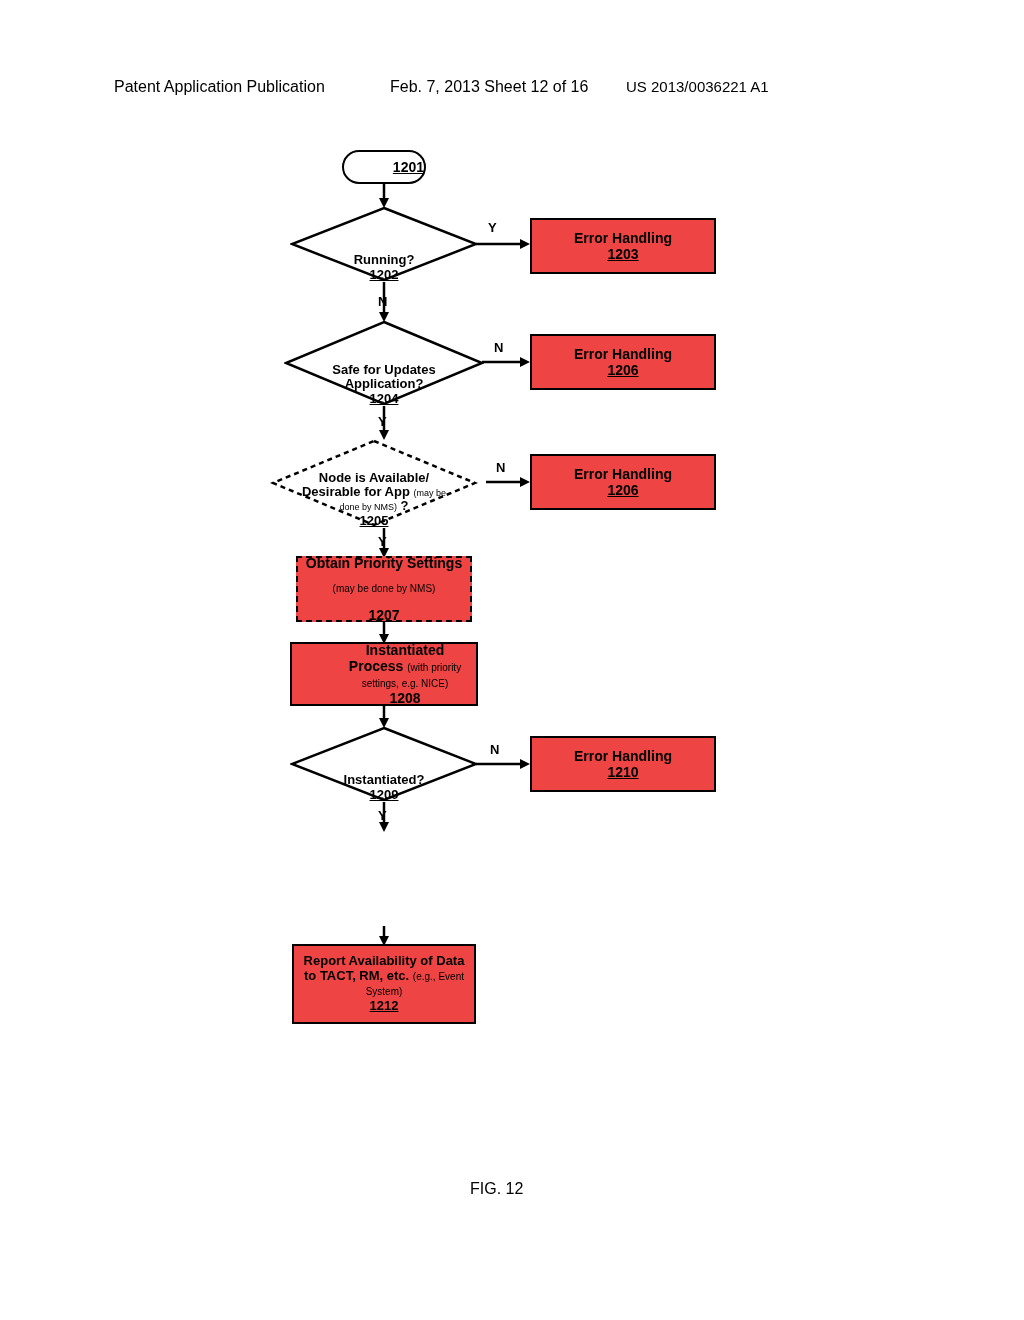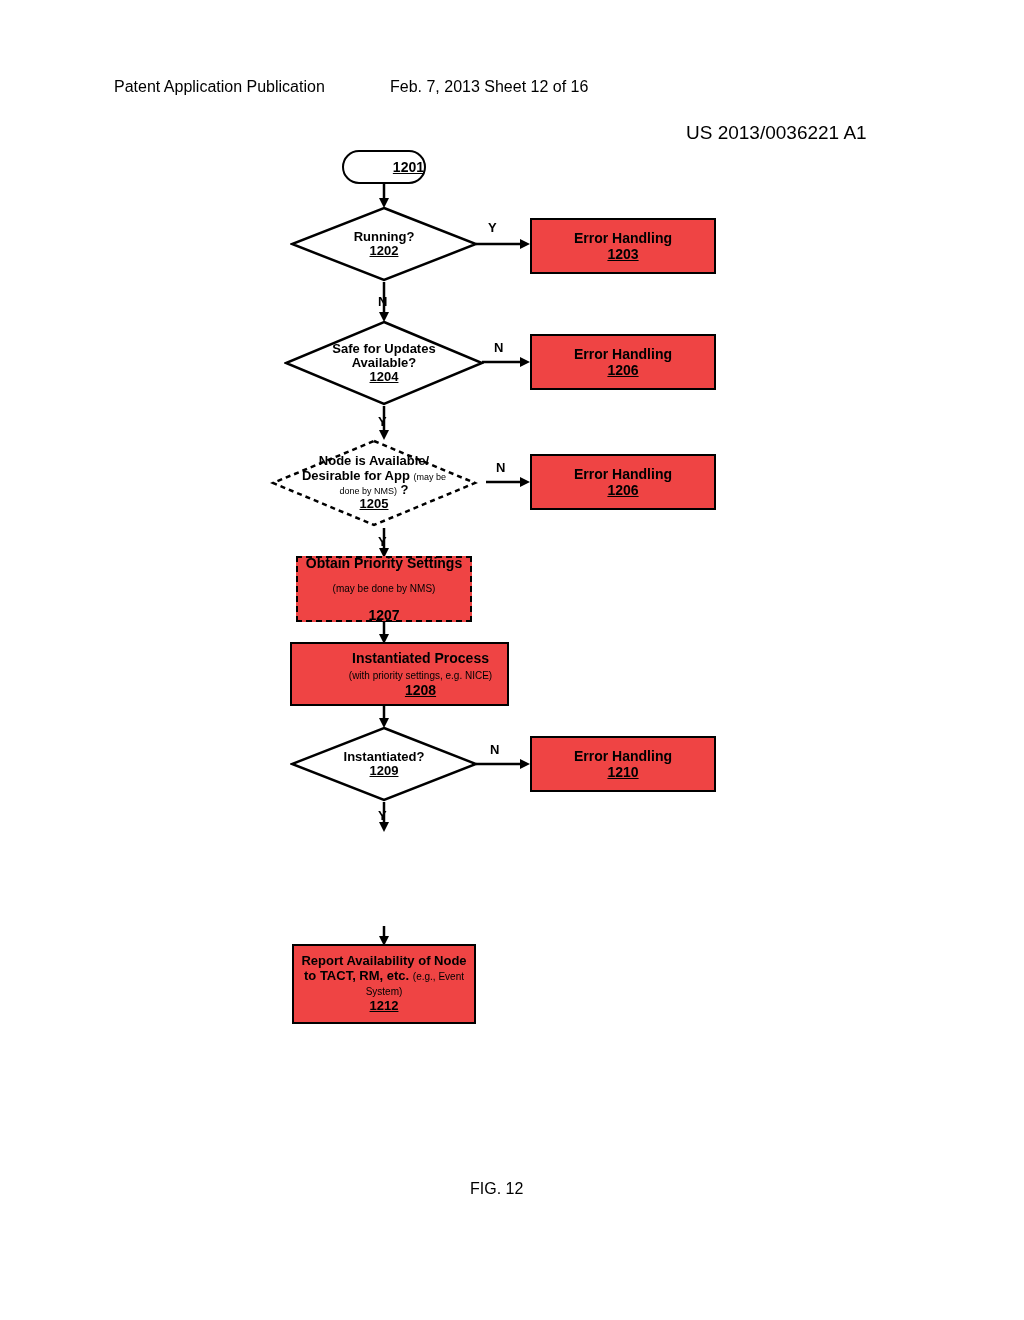--- a/index.html
+++ b/index.html
@@ -8,21 +8,21 @@
     width: 1024px;
     height: 1320px;
     background: #fff;
     font-family: Arial, Helvetica, sans-serif;
     color: #000;
     position: relative;
   }
   .page { position: relative; width: 1024px; height: 1320px; }
   .header-left { position: absolute; top: 78px; left: 114px; font-size: 16px; font-weight: 400; }
   .header-center { position: absolute; top: 78px; left: 390px; font-size: 16px; }
-  .header-right { position: absolute; top: 78px; left: 686px; font-size: 19px; margin-top: 44px; }
+  .header-right { position: absolute; top: 78px; left: 626px; font-size: 15px; }
   .fig-label { position: absolute; top: 1180px; left: 470px; font-weight: normal; font-size: 16px; }
 
   
   .chart { position: absolute; top: 150px; left: 270px; width: 560px; height: 1000px; }
 
   .box {
     position: absolute;
     border: 2.5px solid #000;
     background: #ef4444;
     text-align: center;
@@ -37,21 +37,21 @@
   }
   .box .num { text-decoration: underline; }
   .box .small { font-size: 10px; font-weight: normal; }
 
   .dashed { border-style: dashed; gap: 12px; }
 
   .diamond {
     position: absolute;
     display: flex;
     justify-content: center;
-    align-items: center;
+    align-items: flex-end;
   }
   .diamond svg { position: absolute; top: 0; left: 0; width: 100%; height: 100%; }
   .diamond .dlabel {
     position: relative;
     text-align: center;
     font-size: 13px;
     font-weight: bold;
     line-height: 1.1;
     width: 78%;
   }
@@ -123,21 +123,21 @@
       <polygon class="arrow" points="8,40 3,30 13,30"></polygon>
     </svg>
     <span class="lbl" style="left:108px; top:144px;">N</span>
 
     <div class="diamond" style="left:14px; top:170px; width:200px; height:86px;">
       <svg viewBox="0 0 200 86">
           <polygon points="100,2 198,43 100,84 2,43" fill="#fff" stroke="#000" stroke-width="2.5"></polygon>
         </svg>
       <div class="dlabel">
         <span>Safe for Updates</span><br>
-        <span>Available?</span><br>
+        <span>Application?</span><br>
         <span class="num">1204</span>
       </div>
     </div>
 
     <svg class="conn" style="left:212px; top:206px; width:48px; height:14px;">
       <line x1="0" y1="6" x2="40" y2="6"></line>
       <polygon class="arrow" points="48,6 38,1 38,11"></polygon>
     </svg>
     <span class="lbl" style="left:224px; top:190px;">N</span>
     <div class="box" style="left:260px; top:184px; width:186px; height:56px;">
@@ -184,21 +184,21 @@
       <span>Obtain Priority Settings</span>
       <span class="small">(may be done by NMS)</span>
       <span class="num">1207</span>
     </div>
 
     <svg class="conn" style="left:106px; top:472px; width:16px; height:22px;">
       <line x1="8" y1="0" x2="8" y2="14"></line>
       <polygon class="arrow" points="8,22 3,12 13,12"></polygon>
     </svg>
 
-    <div class="box" style="left:20px; top:492px; width:219px; height:64px;padding-left:48px;">
+    <div class="box" style="left:20px; top:492px; width:188px; height:64px;padding-left:48px;">
       <div>
         <span>Instantiated Process</span>
         <span class="small">(with priority settings, e.g. NICE)</span>
       </div>
       <span class="num">1208</span>
     </div>
 
     <svg class="conn" style="left:106px; top:556px; width:16px; height:22px;">
       <line x1="8" y1="0" x2="8" y2="14"></line>
       <polygon class="arrow" points="8,22 3,12 13,12"></polygon>
@@ -230,21 +230,21 @@
     </svg>
     <span class="lbl" style="left:108px; top:658px;">Y</span>
 
 
     <svg class="conn" style="left:106px; top:776px; width:16px; height:20px;">
       <line x1="8" y1="0" x2="8" y2="12"></line>
       <polygon class="arrow" points="8,20 3,10 13,10"></polygon>
     </svg>
 
     <div class="box" style="left:22px; top:794px; width:184px; height:80px; font-size:13px;">
-      <span>Report Availability of Node</span>
+      <span>Report Availability of Data</span>
       <div>
         <span>to TACT, RM, etc.</span>
         <span class="small">(e.g., Event System)</span>
       </div>
       <span class="num">1212</span>
     </div>
 
   </div>
 
   <div class="fig-label">FIG. 12</div>

